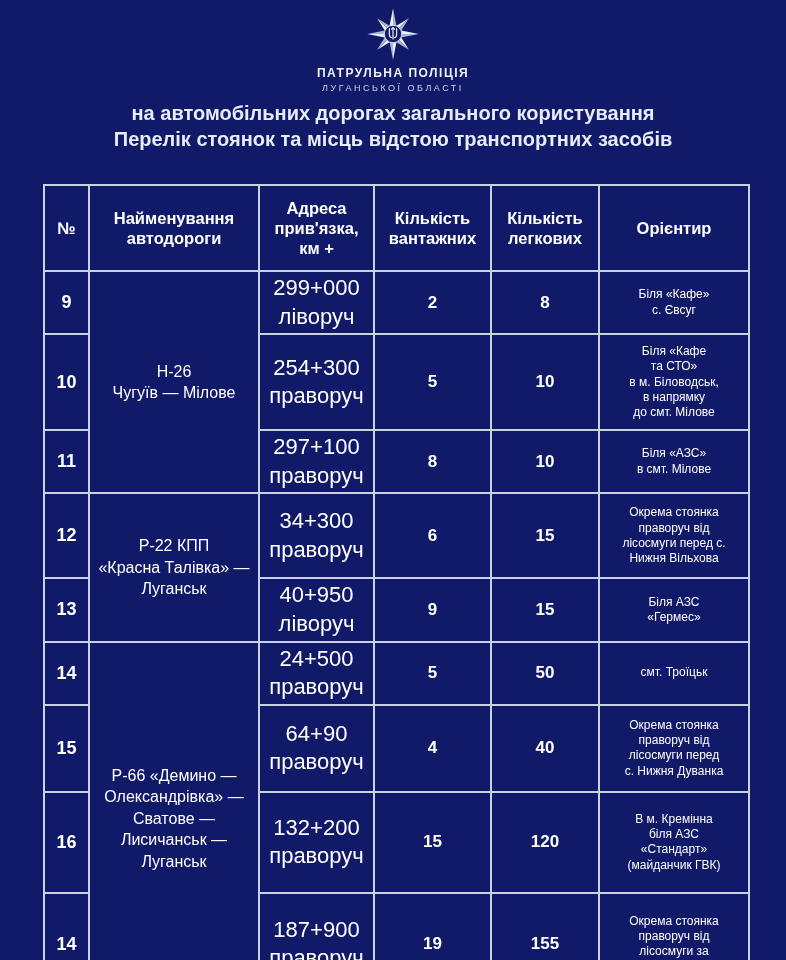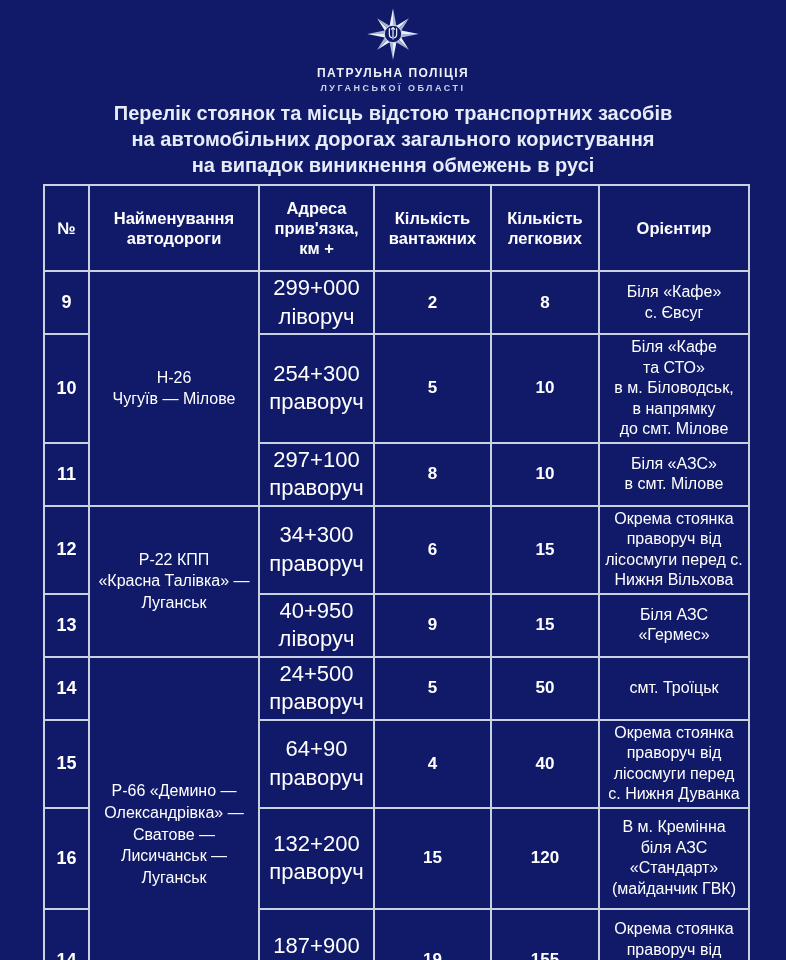--- a/index.html
+++ b/index.html
@@ -24,21 +24,21 @@
   .logo-area{
     position:absolute;top:6px;left:0;width:786px;
     display:flex;flex-direction:column;align-items:center;
   }
   .emblem{width:56px;height:56px;}
   .org-line1{
     margin-top:4px;font-size:12px;font-weight:bold;letter-spacing:1.5px;
     color:#eef2fb;
   }
   .org-line2{
-    margin-top:3px;font-size:9px;font-weight:bold;letter-spacing:2.5px;
+    margin-top:3px;font-size:9px;font-weight:normal;letter-spacing:2.5px;
     color:#c9d3ea;
   }
 
   
   .title{
     position:absolute;top:100px;left:0;width:786px;
     text-align:center;font-weight:bold;font-size:20px;line-height:1.3;
     color:var(--title-color);
   }
 
@@ -52,21 +52,21 @@
     text-align:center;vertical-align:middle;
     white-space:pre-line;
     padding:2px 3px;
     background:transparent;
   }
   th.hdr{font-size:16.5px;font-weight:bold;line-height:1.22;}
   td.num{font-size:18px;font-weight:bold;}
   td.road{font-size:16px;line-height:1.35;}
   td.addr{font-size:22px;line-height:1.3;}
   td.cnt{font-size:17px;font-weight:bold;}
-  td.mark{font-size:16px;line-height:1.28;}
+  td.mark{font-size:12px;line-height:1.28;}
 </style>
 </head>
 <body>
 
 <div class="page">
 
   <div class="logo-area">
     <svg class="emblem" viewBox="0 0 100 100" aria-hidden="true">
 
       <g>
@@ -94,23 +94,22 @@
           <path d="M56.5,40.5 V51 Q56.5,55.5 52.5,56.5"></path>
           <path d="M47,41.5 L50,39 L53,41.5"></path>
         </g>
       </g>
     </svg>
     <div class="org-line1">ПАТРУЛЬНА ПОЛІЦІЯ</div>
     <div class="org-line2">ЛУГАНСЬКОЇ ОБЛАСТІ</div>
   </div>
 
   <div class="title">
+    <div>на автомобільних дорогах загального користування</div>
     <div>Перелік стоянок та місць відстою транспортних засобів</div>
-    <div>на автомобільних дорогах загального користування</div>
-    <div>на випадок виникнення обмежень в русі</div>
   </div>
 
   <table class="main">
     <colgroup>
       <col style="width:45px">
         <col style="width:170px">
         <col style="width:115px">
       <col style="width:117px">
         <col style="width:108px">
         <col style="width:150px">

